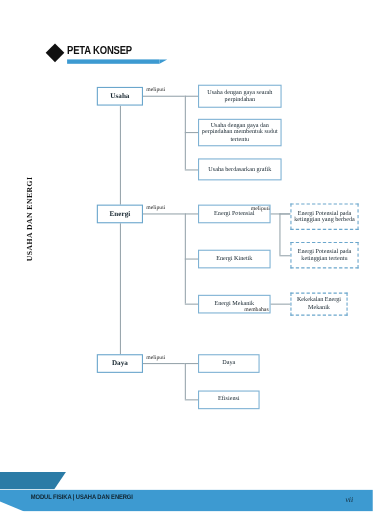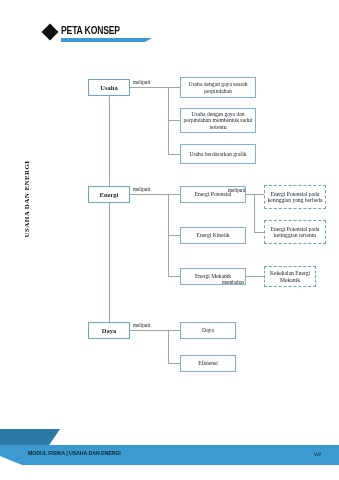--- a/index.html
+++ b/index.html
@@ -13,21 +13,21 @@
     position: relative;
     overflow: hidden;
     font-family: "Liberation Serif", serif;
     color: #1a1a1a;
   }
 
   
   #header-block {
     position: absolute;
     left: 44px;
-    top: 24px;
+    top: 40px;
     width: 120px;
     height: 22px;
   }
   #header-diamond {
     position: absolute;
     left: 0px;
     top: 2px;
     width: 12px;
     height: 12px;
     background: #111111;

